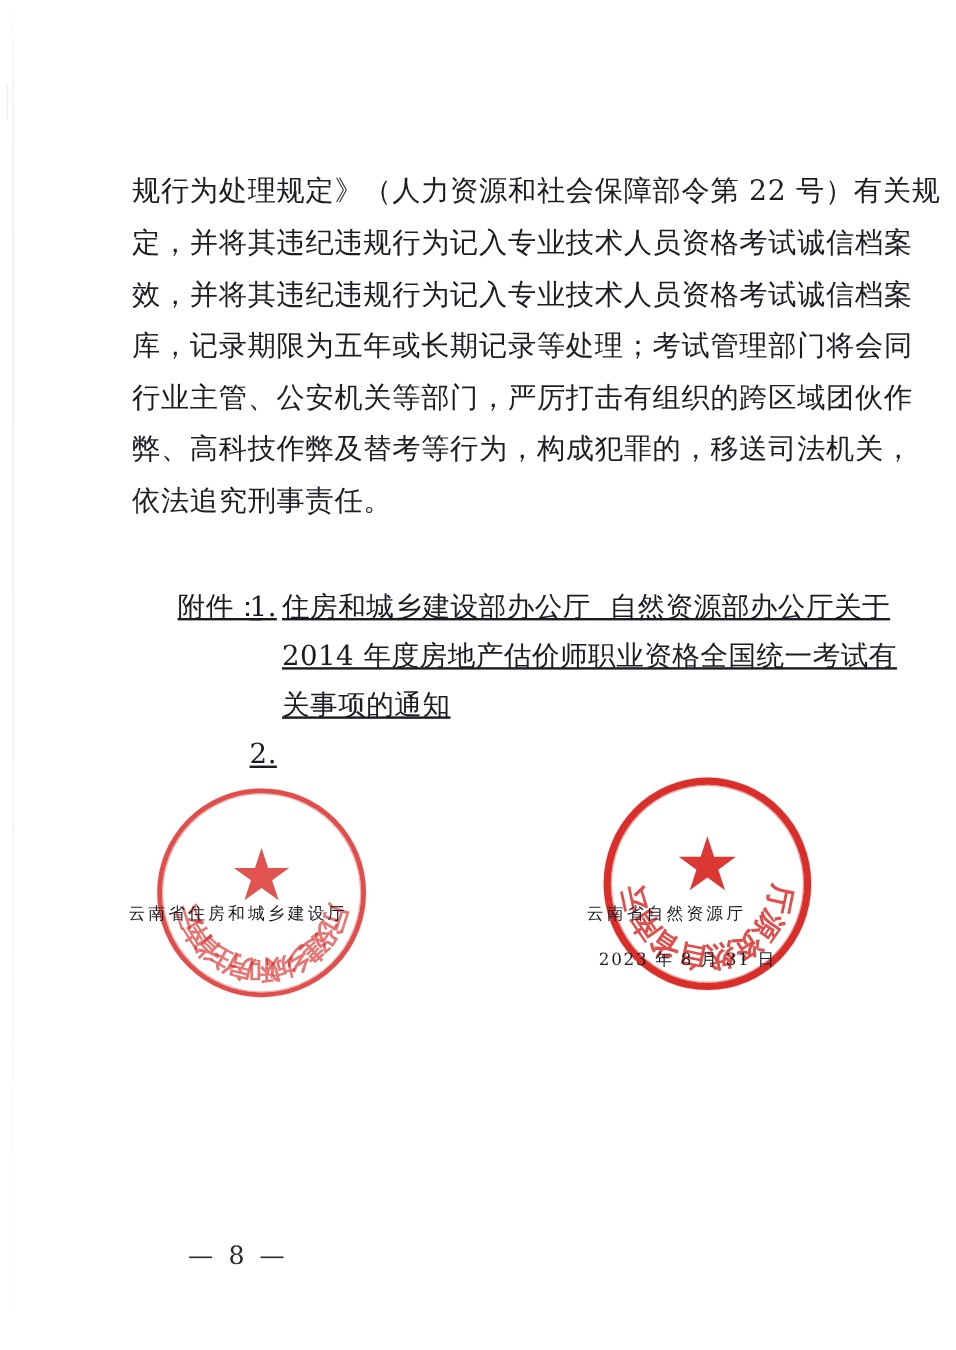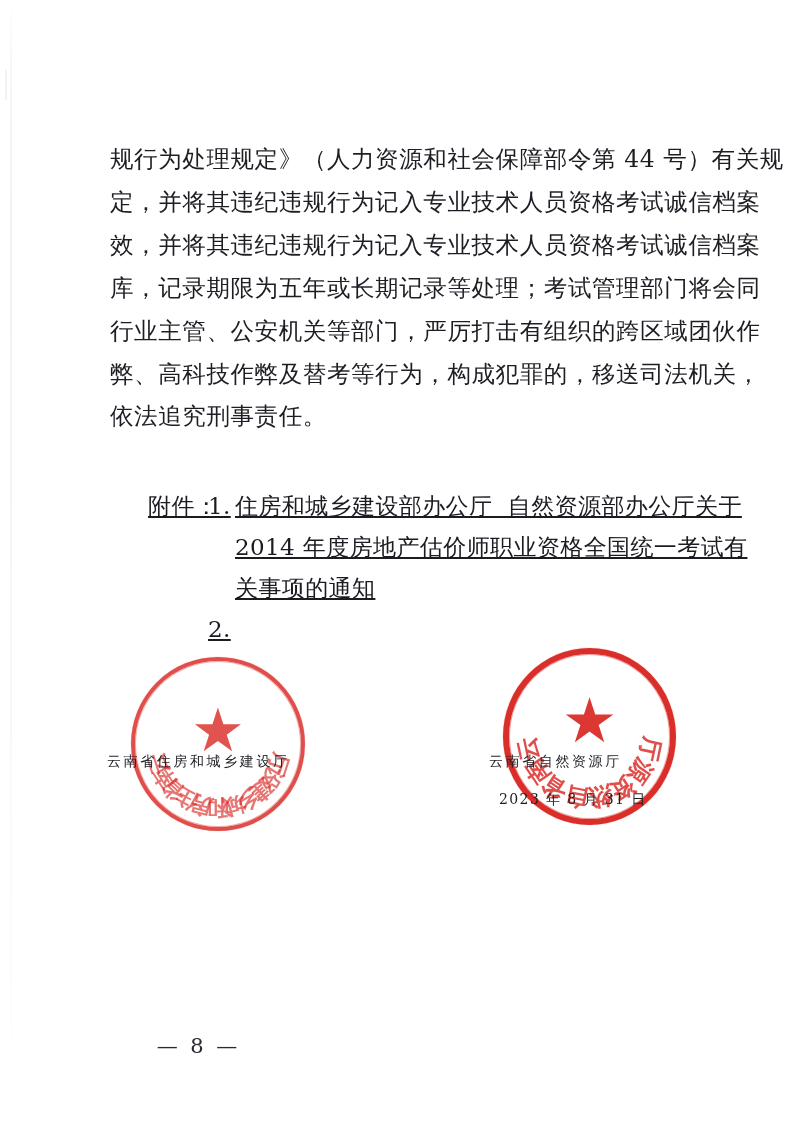--- a/index.html
+++ b/index.html
@@ -55,21 +55,20 @@
     line-height: 43px;
     letter-spacing: 0.6px;
     white-space: pre;
     text-align: justify;
     text-align-last: justify;
     color: #1d1d24;
   }
   .body-line.last {
     text-align: left;
     text-align-last: left;
-    font-family: Liberation Mono, monospace;
   }
 
   
   .phone-line {
     position: absolute;
     left: 110px;
     top: 412px;
     font-size: 23.5px;
     line-height: 34px;
     letter-spacing: 0.5px;
@@ -197,21 +196,21 @@
 </style>
 </head>
 <body>
 
 <div class="page">
 
   <div class="scan-edge-a"></div>
   <div class="scan-edge-b"></div>
 
   <div class="body-block">
-    <div class="body-line">规行为处理规定》（人力资源和社会保障部令第 44 号）有关规</div>
+    <div class="body-line">规行为处理规定》（人力资源和社会保障部令第 22 号）有关规</div>
     <div class="body-line">定，并将其违纪违规行为记入专业技术人员资格考试诚信档案</div>
     <div class="body-line">效，并将其违纪违规行为记入专业技术人员资格考试诚信档案</div>
     <div class="body-line">库，记录期限为五年或长期记录等处理；考试管理部门将会同</div>
     <div class="body-line">行业主管、公安机关等部门，严厉打击有组织的跨区域团伙作</div>
     <div class="body-line">弊、高科技作弊及替考等行为，构成犯罪的，移送司法机关，</div>
     <div class="body-line last">依法追究刑事责任。</div>
   </div>
 
 
   <div class="attach-block">

